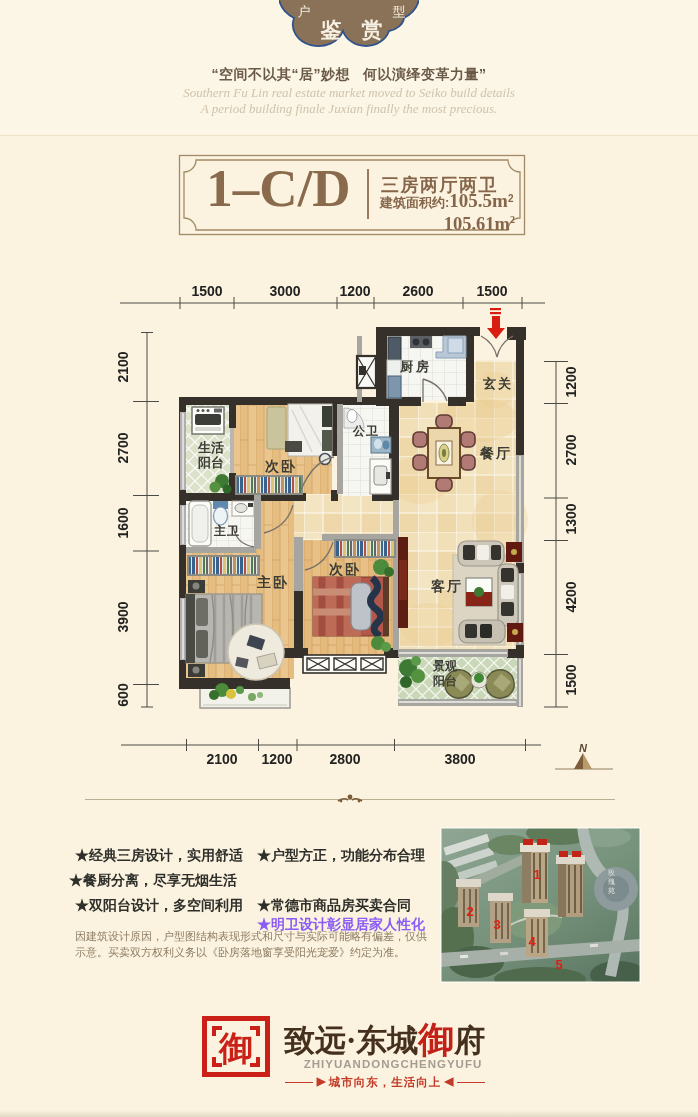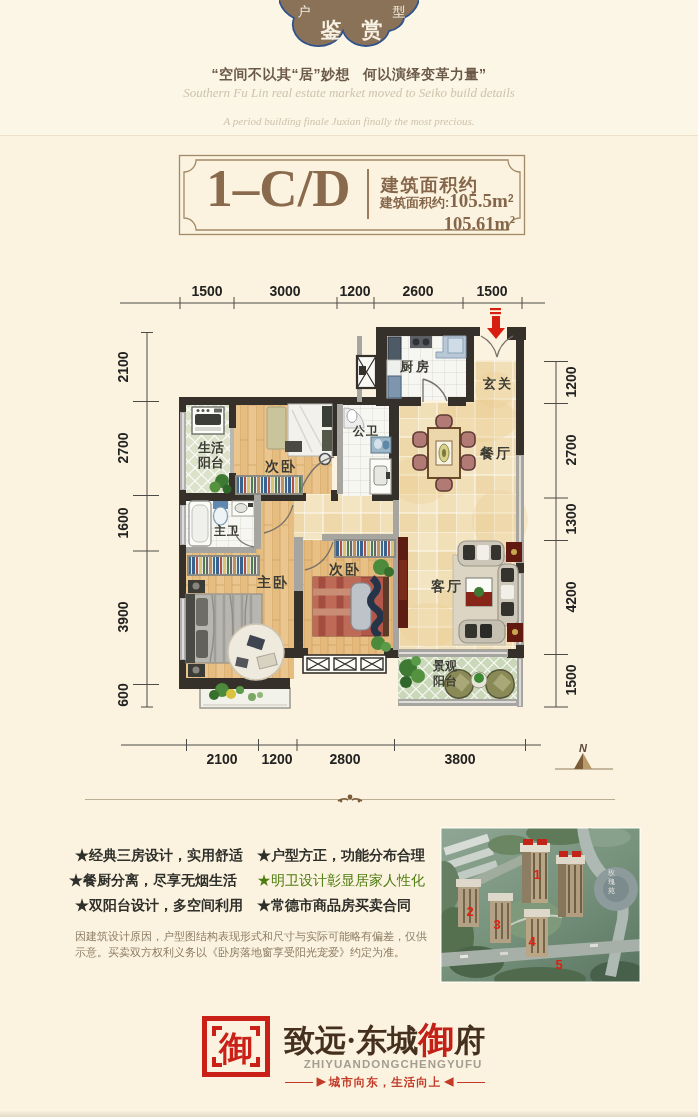--- a/index.html
+++ b/index.html
@@ -18,32 +18,32 @@
   <text x="25" y="16" font-size="13" fill="#f5efe2" text-anchor="middle">户</text>
   <text x="120" y="16" font-size="13" fill="#f5efe2" text-anchor="middle">型</text>
   <text x="52" y="37" font-size="21" font-weight="bold" fill="#f7f1e4" text-anchor="middle">鉴</text>
   <text x="93" y="37" font-size="21" font-weight="bold" fill="#f7f1e4" text-anchor="middle">赏</text>
 </svg>
 
 <div class="abs" style="left:0;top:66px;width:698px;text-align:center;font-size:14px;font-weight:bold;color:#6b5947;letter-spacing:0.5px;">“空间不以其“居”妙想&nbsp;&nbsp;&nbsp;何以演绎变革力量”</div>
 
 <div class="abs" style="left:0;top:85px;width:698px;text-align:center;font-size:13px;font-style:italic;color:#cfc3ac;font-family:'Liberation Serif',serif;">Southern Fu Lin real estate market moved to Seiko build details</div>
 
-<div class="abs" style="left:0;top:101px;width:698px;text-align:center;font-size:11px;font-style:italic;color:#cfc3ac;font-family:'Liberation Serif',serif;margin-top:14px;">A period building finale Juxian finally the most precious.</div>
+<div class="abs" style="left:0;top:101px;width:698px;text-align:center;font-size:13px;font-style:italic;color:#cfc3ac;font-family:'Liberation Serif',serif;">A period building finale Juxian finally the most precious.</div>
 
 <svg class="abs" style="left:175px;top:151px;" width="354" height="88" viewBox="0 0 354 88">
   <rect x="4.5" y="4.5" width="345" height="79" fill="none" stroke="#a28a68" stroke-width="1.3"></rect>
   <path d="M21,9 H333 A12,12 0 0 0 345,21 V67 A12,12 0 0 0 333,79 H21 A12,12 0 0 0 9,67 V21 A12,12 0 0 0 21,9 Z" fill="none" stroke="#a28a68" stroke-width="1.3"></path>
 </svg>
 
 <div class="abs" style="left:196px;top:158px;width:165px;text-align:center;font-size:53px;font-weight:bold;color:#8a6a4c;font-family:'Liberation Serif',serif;">1–C/D</div>
 
 <div class="abs" style="left:367px;top:169px;width:2px;height:50px;background:#9a7c5c;"></div>
 
-<div class="abs" style="left:381px;top:173px;font-size:18px;font-weight:bold;color:#85664a;letter-spacing:1.5px;">建筑面积约</div>
+<div class="abs" style="left:381px;top:173px;font-size:18px;font-weight:bold;color:#85664a;letter-spacing:1.5px;">三房两厅两卫</div>
 
 <div class="abs" style="left:380px;top:190px;font-size:13px;font-weight:bold;color:#85664a;">建筑面积约:<span style="font-size:19px;font-family:'Liberation Serif',serif;">105.5m</span><sup style="font-size:10px;">2</sup></div>
 
 <div class="abs" style="left:428px;top:214px;width:87px;text-align:right;font-size:18.5px;font-weight:bold;color:#85664a;font-family:'Liberation Serif',serif;">105.61m<sup style="font-size:10px;">2</sup></div>
 
 <svg class="abs" style="left:0;top:0;" width="698" height="800" viewBox="0 0 698 800">
 <defs>
   <pattern id="beige" width="38" height="38" patternUnits="userSpaceOnUse">
     <rect width="38" height="38" fill="#f1dfb7"></rect>
     <rect width="19" height="19" fill="#f4e5c2"></rect>
@@ -497,21 +497,21 @@
   <circle cx="5" cy="10" r="1.4" fill="#7a5c3a"></circle>
     <circle cx="23" cy="10" r="1.4" fill="#7a5c3a"></circle>
 </svg>
 
 <div class="abs" style="left:75px;top:847px;font-size:14px;font-weight:bold;color:#2e2e2a;">★经典三房设计，实用舒适</div>
 
 <div class="abs" style="left:257px;top:847px;font-size:14px;font-weight:bold;color:#2e2e2a;">★户型方正，功能分布合理</div>
 
 <div class="abs" style="left:69px;top:872px;font-size:14px;font-weight:bold;color:#2e2e2a;">★餐厨分离，尽享无烟生活</div>
 
-<div class="abs" style="left:257px;top:872px;font-size:14px;font-weight:normal;color:#4d7c0f;">★明卫设计彰显居家人性化</div>
+<div class="abs" style="left:257px;top:916px;font-size:14px;font-weight:bold;color:#8b5cf6;">★明卫设计彰显居家人性化</div>
 
 <div class="abs" style="left:75px;top:897px;font-size:14px;font-weight:bold;color:#2e2e2a;">★双阳台设计，多空间利用</div>
 
 <div class="abs" style="left:257px;top:897px;font-size:14px;font-weight:bold;color:#2e2e2a;">★常德市商品房买卖合同</div>
 
 <div class="abs" style="left:75px;top:928px;width:356px;font-size:11px;line-height:16px;color:#8d7c64;">因建筑设计原因，户型图结构表现形式和尺寸与实际可能略有偏差，仅供示意。买卖双方权利义务以《卧房落地窗享受阳光宠爱》约定为准。</div>
 
 <svg class="abs" style="left:440px;top:827px;" width="201" height="156" viewBox="0 0 201 156">
   <defs>
     <linearGradient id="aer" x1="0" y1="0" x2="0.8" y2="1">

